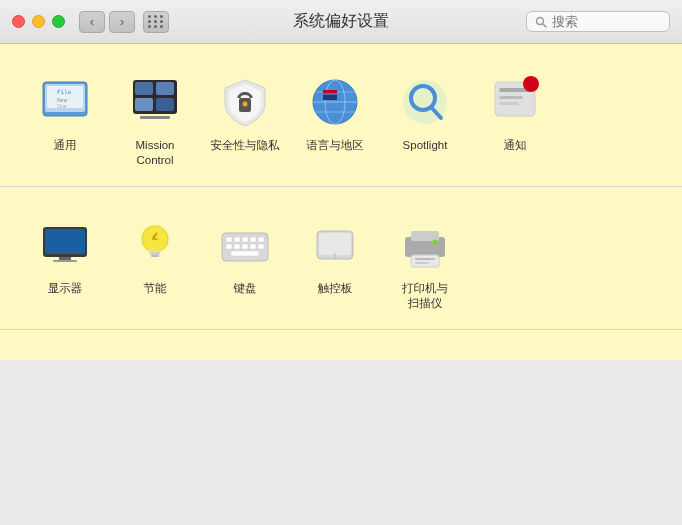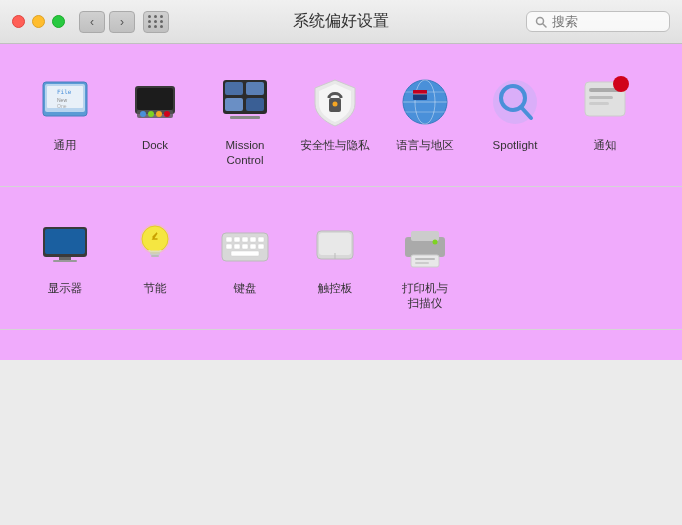--- a/index.html
+++ b/index.html
@@ -115,21 +115,21 @@
 
     
     .content {
       height: calc(525px - 44px);
       overflow-y: auto;
       background: #ebebeb;
     }
 
     
     .section {
-      background: #f0abfc;
+      background: #fef9c3;
       padding: 20px 20px 10px 20px;
       border-bottom: 1px solid #d5d5d5;
     }
     .section:last-child {
       border-bottom: none;
     }
 
     .icon-grid {
       display: flex;
       flex-wrap: wrap;
@@ -212,35 +212,20 @@
             <rect x="10" y="12" width="36" height="22" rx="1" fill="#e8f0f8"></rect>
             <text x="20" y="20" font-size="6" fill="#4a90d9" font-family="monospace">File</text>
             <text x="20" y="28" font-size="5" fill="#888">New</text>
             <text x="20" y="34" font-size="5" fill="#aaa">One</text>
           </svg>
         </div>
         <span class="icon-label">通用</span>
       </div>
 
 
-      <div class="icon-item">
-        <div class="icon-wrapper">
-          <svg width="56" height="56" viewBox="0 0 56 56">
-            <rect x="8" y="12" width="40" height="28" rx="3" fill="#3a3a3a"></rect>
-            <rect x="10" y="14" width="36" height="22" rx="2" fill="#1c1c1c"></rect>
-            <rect x="10" y="36" width="36" height="8" rx="2" fill="#555" opacity="0.8"></rect>
-
-            <circle cx="16" cy="40" r="3" fill="#4a90d9"></circle>
-            <circle cx="24" cy="40" r="3" fill="#7ed321"></circle>
-            <circle cx="32" cy="40" r="3" fill="#f5a623"></circle>
-            <circle cx="40" cy="40" r="3" fill="#d0021b"></circle>
-          </svg>
-        </div>
-        <span class="icon-label">Dock</span>
-      </div>
 
       <div class="icon-item">
         <div class="icon-wrapper">
           <svg width="56" height="56" viewBox="0 0 56 56">
             <rect x="6" y="6" width="44" height="34" rx="3" fill="#2c2c2c"></rect>
             <rect x="8" y="8" width="18" height="13" rx="2" fill="#4a6fa5"></rect>
             <rect x="29" y="8" width="18" height="13" rx="2" fill="#5a7fb5"></rect>
             <rect x="8" y="24" width="18" height="13" rx="2" fill="#6a8fc5"></rect>
             <rect x="29" y="24" width="18" height="13" rx="2" fill="#3a5f95"></rect>
             <rect x="13" y="42" width="30" height="3" rx="1" fill="#888"></rect>

